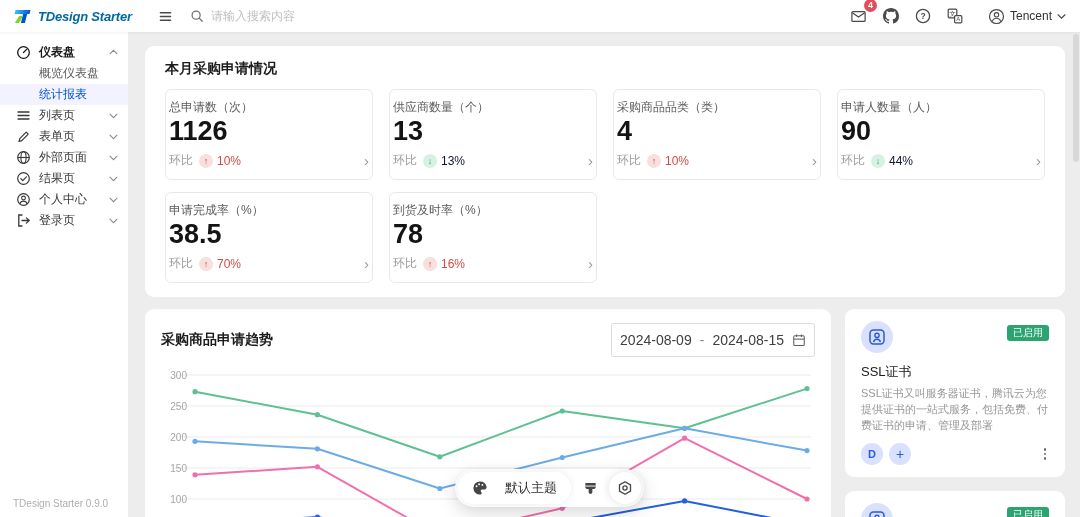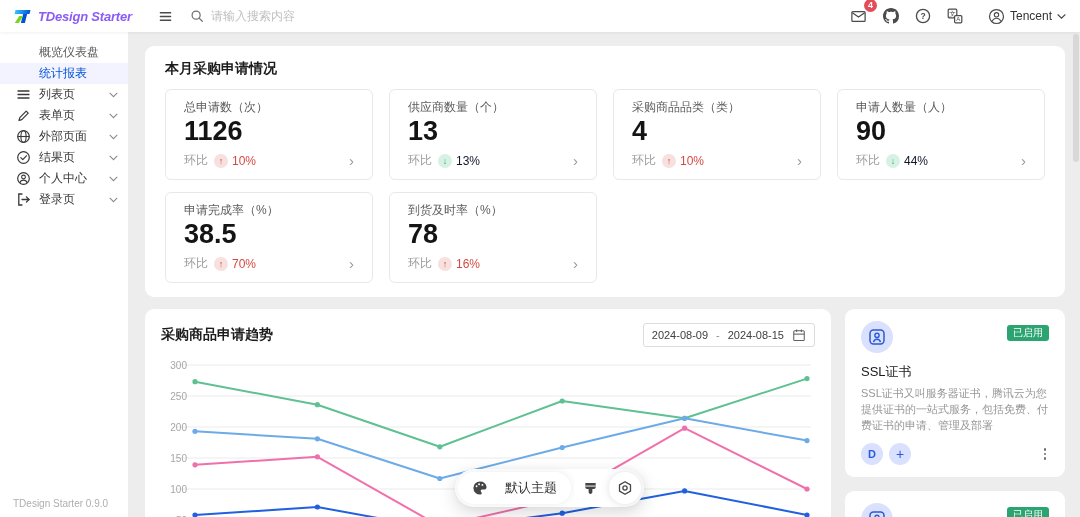--- a/index.html
+++ b/index.html
@@ -7,21 +7,21 @@
   body { font-family:"Liberation Sans","DejaVu Sans",sans-serif; background:#ededed; }
   .app { position:relative; width:1080px; height:517px; overflow:hidden; }
 
   
   .header { height:32px; background:#fff; display:flex; align-items:center; padding:0 14px 0 14px; position:relative; z-index:5; box-shadow:0 1px 3px rgba(0,0,0,.06); }
   .logo { display:flex; align-items:center; gap:7px; width:122px; cursor:pointer; }
   .logo-mark { position:relative; width:17px; height:15px; display:inline-block; }
   .lm-bar { position:absolute; left:1px; top:1px; width:15px; height:4px; background:linear-gradient(90deg,#35c6ff,#0052d9); transform:skewX(-14deg); }
   .lm-stem { position:absolute; left:8px; top:5px; width:4px; height:9px; background:#0052d9; transform:skewX(-14deg); }
   .lm-green { position:absolute; left:3px; top:7px; width:4px; height:7px; background:#7ed321; transform:skewX(-32deg); }
-  .logo-text { font-size:13px; font-weight:700; font-style:italic; color:#8b5cf6; letter-spacing:-.2px; white-space:nowrap; }
+  .logo-text { font-size:13px; font-weight:700; font-style:italic; color:#0369a1; letter-spacing:-.2px; white-space:nowrap; }
   .icon-btn { background:none; border:none; cursor:pointer; display:flex; align-items:center; justify-content:center; width:26px; height:26px; border-radius:4px; position:relative; }
   .hamburger { margin-left:16px; }
   .search { display:flex; align-items:center; gap:7px; margin-left:12px; }
   .search input { border:none; outline:none; font-size:12px; width:170px; color:#ec4899; background:transparent; }
   .search input::placeholder { color:#c0c0c0; }
   .h-spacer { flex:1; }
   .h-right { display:flex; align-items:center; gap:6px; }
   .badge { position:absolute; top:-4px; right:-5px; background:#e34d59; color:#fff; font-size:9px; line-height:13px; height:13px; min-width:13px; border-radius:7px; padding:0 3px; text-align:center; font-weight:700; }
   .user { display:flex; align-items:center; gap:5px; margin-left:14px; cursor:pointer; font-size:12px; color:#333; }
 
@@ -38,37 +38,37 @@
   .version { position:absolute; left:13px; bottom:8px; font-size:10px; color:#aeaeae; }
 
   .content { flex:1; background:#ededed; padding:14px 15px 0 17px; overflow:hidden; }
   .panel { background:#fff; border-radius:9px; }
 
   
   .overview { padding:14px 20px 14px; }
   .panel-title { font-size:14px; font-weight:600; color:#1c1c1c; }
   .overview .panel-title { margin-bottom:11px; }
   .stats-grid { display:grid; grid-template-columns:repeat(4,1fr); gap:12px 16px; }
-  .stat-card { border:1px solid #e8e8e8; border-radius:6px; padding:10px 18px; cursor:pointer; background:#fff; }
+  .stat-card { border:1px solid #e8e8e8; border-radius:6px; padding:10px 3px; cursor:pointer; background:#fff; }
   .s-label { font-size:12px; color:#5c5c5c; line-height:15px; }
   .s-value { font-size:27px; font-weight:600; color:#141414; line-height:31px; margin-top:1px; }
   .s-foot { display:flex; align-items:center; margin-top:5px; font-size:12px; height:17px;text-align:right; }
   .hb-label { color:#9b9b9b; margin-right:6px; }
   .ticon { width:14px; height:14px; border-radius:50%; font-size:9px; display:flex; align-items:center; justify-content:center; margin-right:4px; font-weight:700; }
   .ticon.up { background:#f8e0de; color:#d54941; }
   .ticon.down { background:#d7f2e5; color:#2ba471; }
   .pct.up { color:#d54941; }
   .pct.down { color:#0f172a; }
   .s-chev { margin-left:auto; color:#999; font-size:15px; line-height:14px; }
 
   
   .bottom-row { display:flex; gap:14px; margin-top:12px; align-items:flex-start; }
   .chart-card { width:686px; flex:0 0 686px; padding:14px 16px; height:300px; }
   .chart-head { display:flex; align-items:center; justify-content:space-between; }
-  .date-range { display:flex; align-items:center; gap:8px; border:1px solid #dcdcdc; border-radius:3px; height:24px; padding:0 8px; font-size:11px; color:#404040; background:#fff; cursor:pointer; }
+  .date-range { display:flex; align-items:center; gap:8px; border:1px solid #dcdcdc; border-radius:3px; height:34px; padding:0 8px; font-size:14px; color:#404040; background:#fff; cursor:pointer; }
   .date-range .sep { color:#8a8a8a; }
   #trend-chart { display:block; margin-top:10px; }
 
   .right-col { flex:1; display:flex; flex-direction:column; gap:14px; }
   .product-card { background:#fff; border-radius:9px; padding:12px 16px; min-height:147px; }
   .p-top { display:flex; align-items:flex-start; justify-content:space-between; }
   .p-avatar { width:32px; height:32px; border-radius:50%; background:#d9e1ff; display:flex; align-items:center; justify-content:center; }
   .p-badge { background:#2ba471; color:#fff; font-size:10px; border-radius:3px; padding:3px 6px; line-height:1; margin-top:4px; }
   .p-title { font-size:13px; font-weight:500; color:#1a1a1a; margin-top:10px; }
   .p-desc { font-size:11px; color:#979797; line-height:16px; margin-top:4px; }
@@ -157,20 +157,34 @@
             <path d="M1 2 L5 6 L9 2" fill="none" stroke="#4a4a4a" stroke-width="1.3" stroke-linecap="round"></path>
           </svg>
       </div>
     </div>
   </header>
 
   <div class="layout">
 
     <aside class="sidebar">
       <nav class="side-nav" id="side-nav">
+          <div class="side-item   top0">
+            <span class="si-icon">
+              <svg width="15" height="15" viewBox="0 0 15 15">
+                <circle cx="7.5" cy="7.5" r="5.8" fill="none" stroke="currentColor" stroke-width="1.3"></circle>
+                <line x1="7.5" y1="7.5" x2="10.6" y2="4.4" stroke="currentColor" stroke-width="1.3" stroke-linecap="round"></line>
+              </svg>
+            </span>
+            <span>仪表盘</span>
+            <span class="si-chev">
+              <svg width="9" height="7" viewBox="0 0 10 8">
+                <path d="M1 5.5 L5 1.5 L9 5.5" fill="none" stroke="currentColor" stroke-width="1.2" stroke-linecap="round"></path>
+              </svg>
+            </span>
+          </div>
           <div class="side-item child  ">
             <span>概览仪表盘</span>
           </div>
           <div class="side-item child selected ">
             <span>统计报表</span>
           </div>
           <div class="side-item   ">
             <span class="si-icon">
               <svg width="15" height="15" viewBox="0 0 15 15">
                 <g stroke="currentColor" stroke-width="1.3" stroke-linecap="round">

